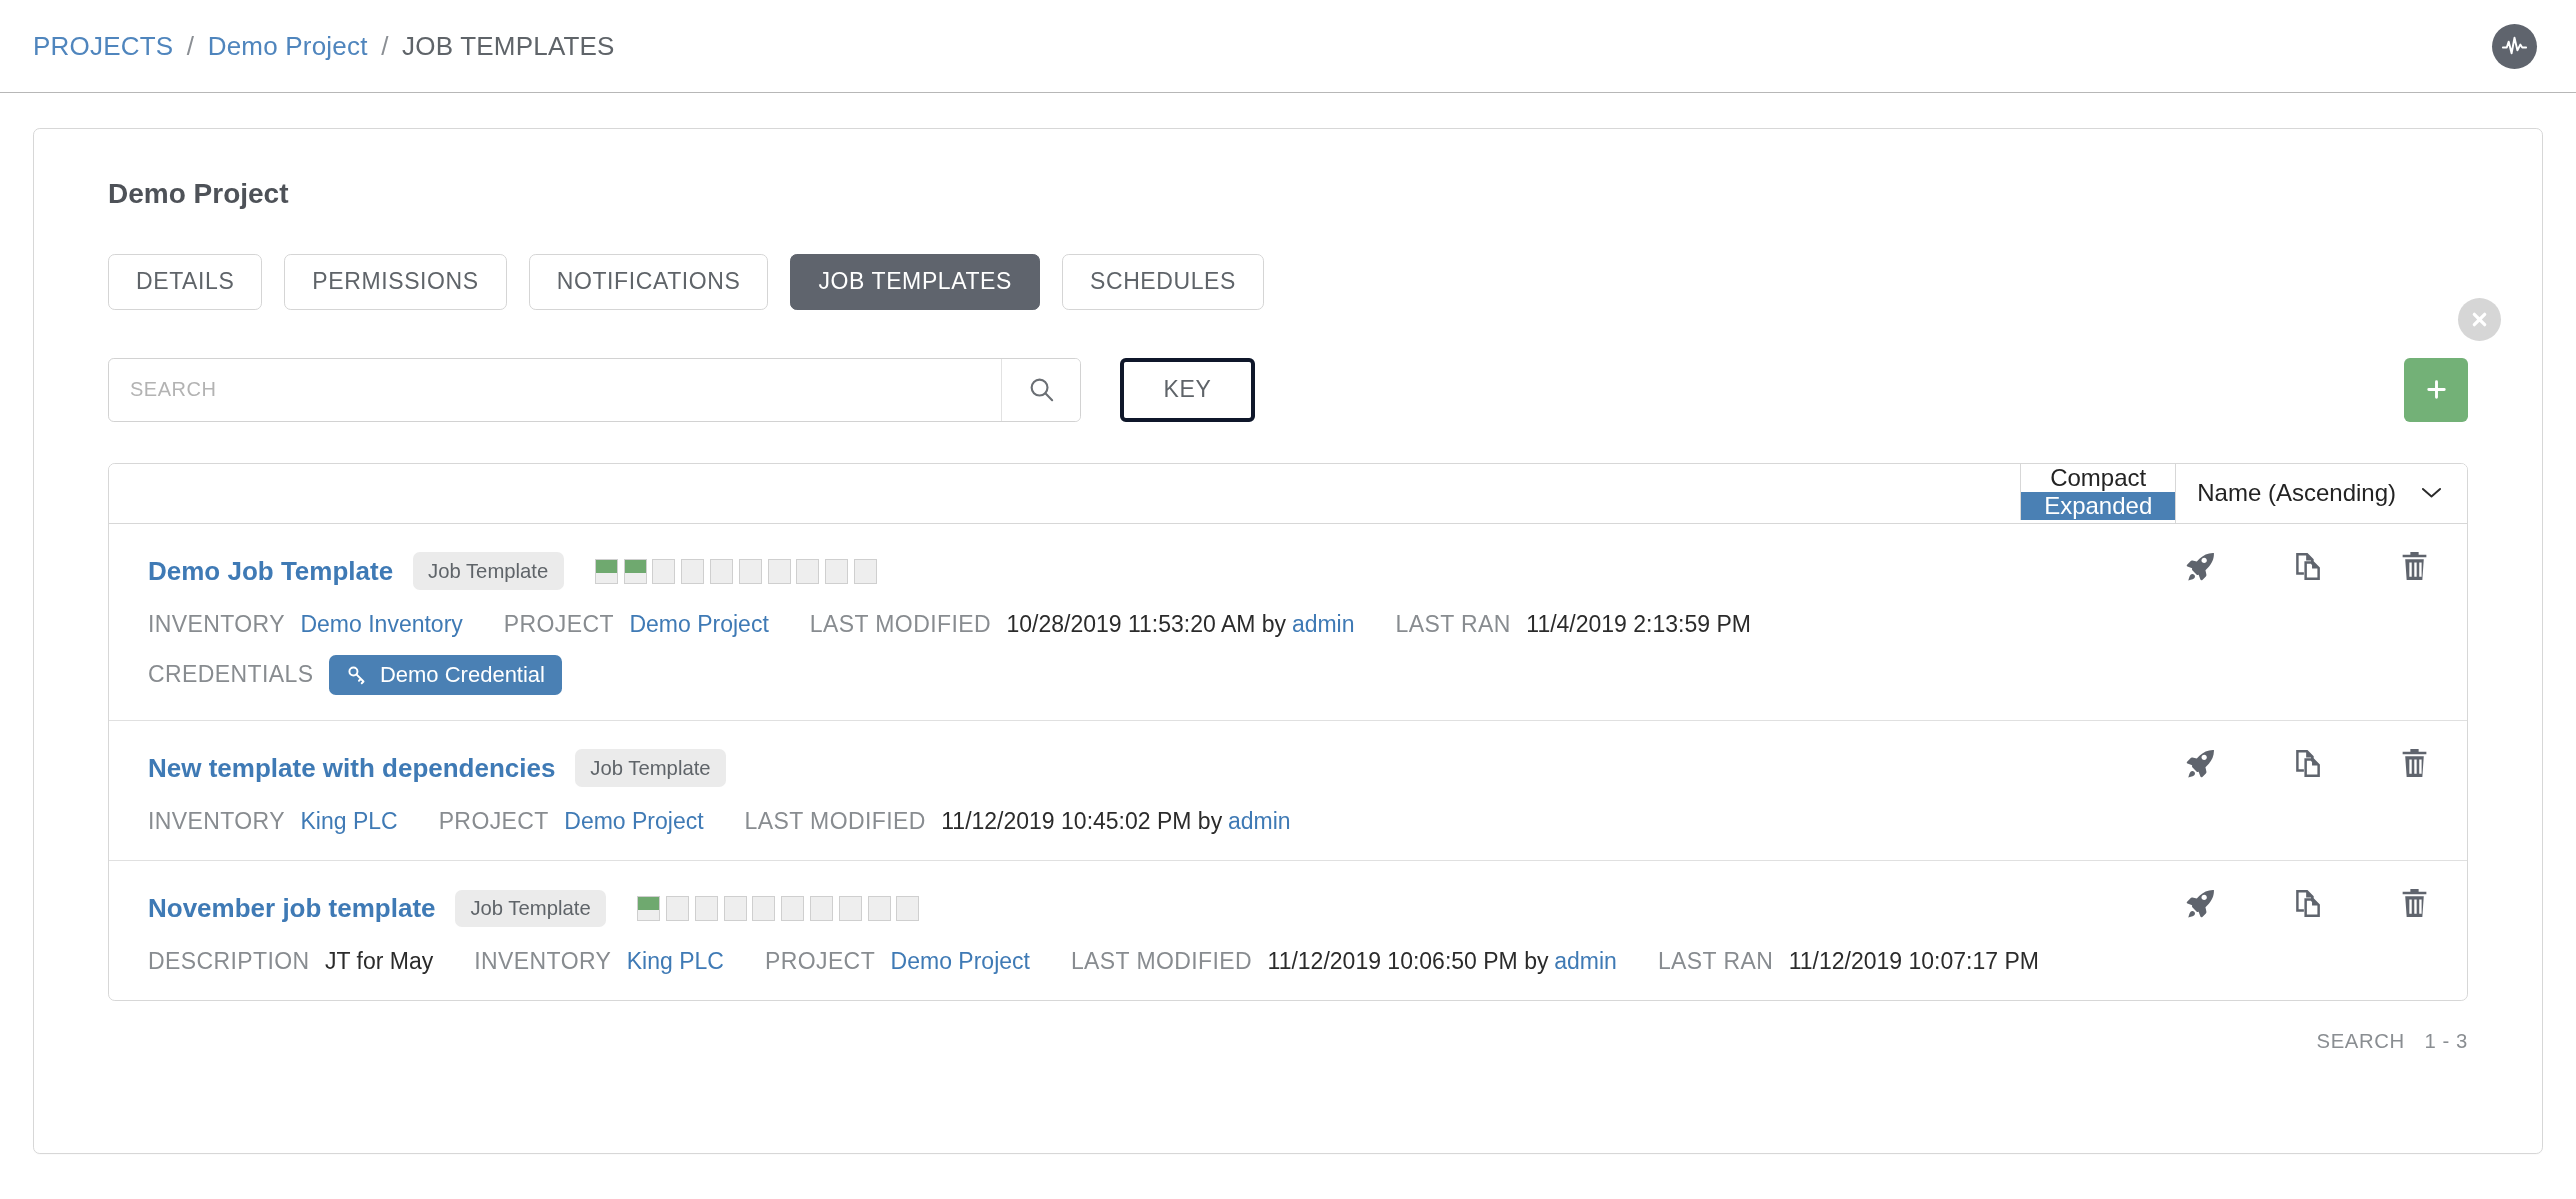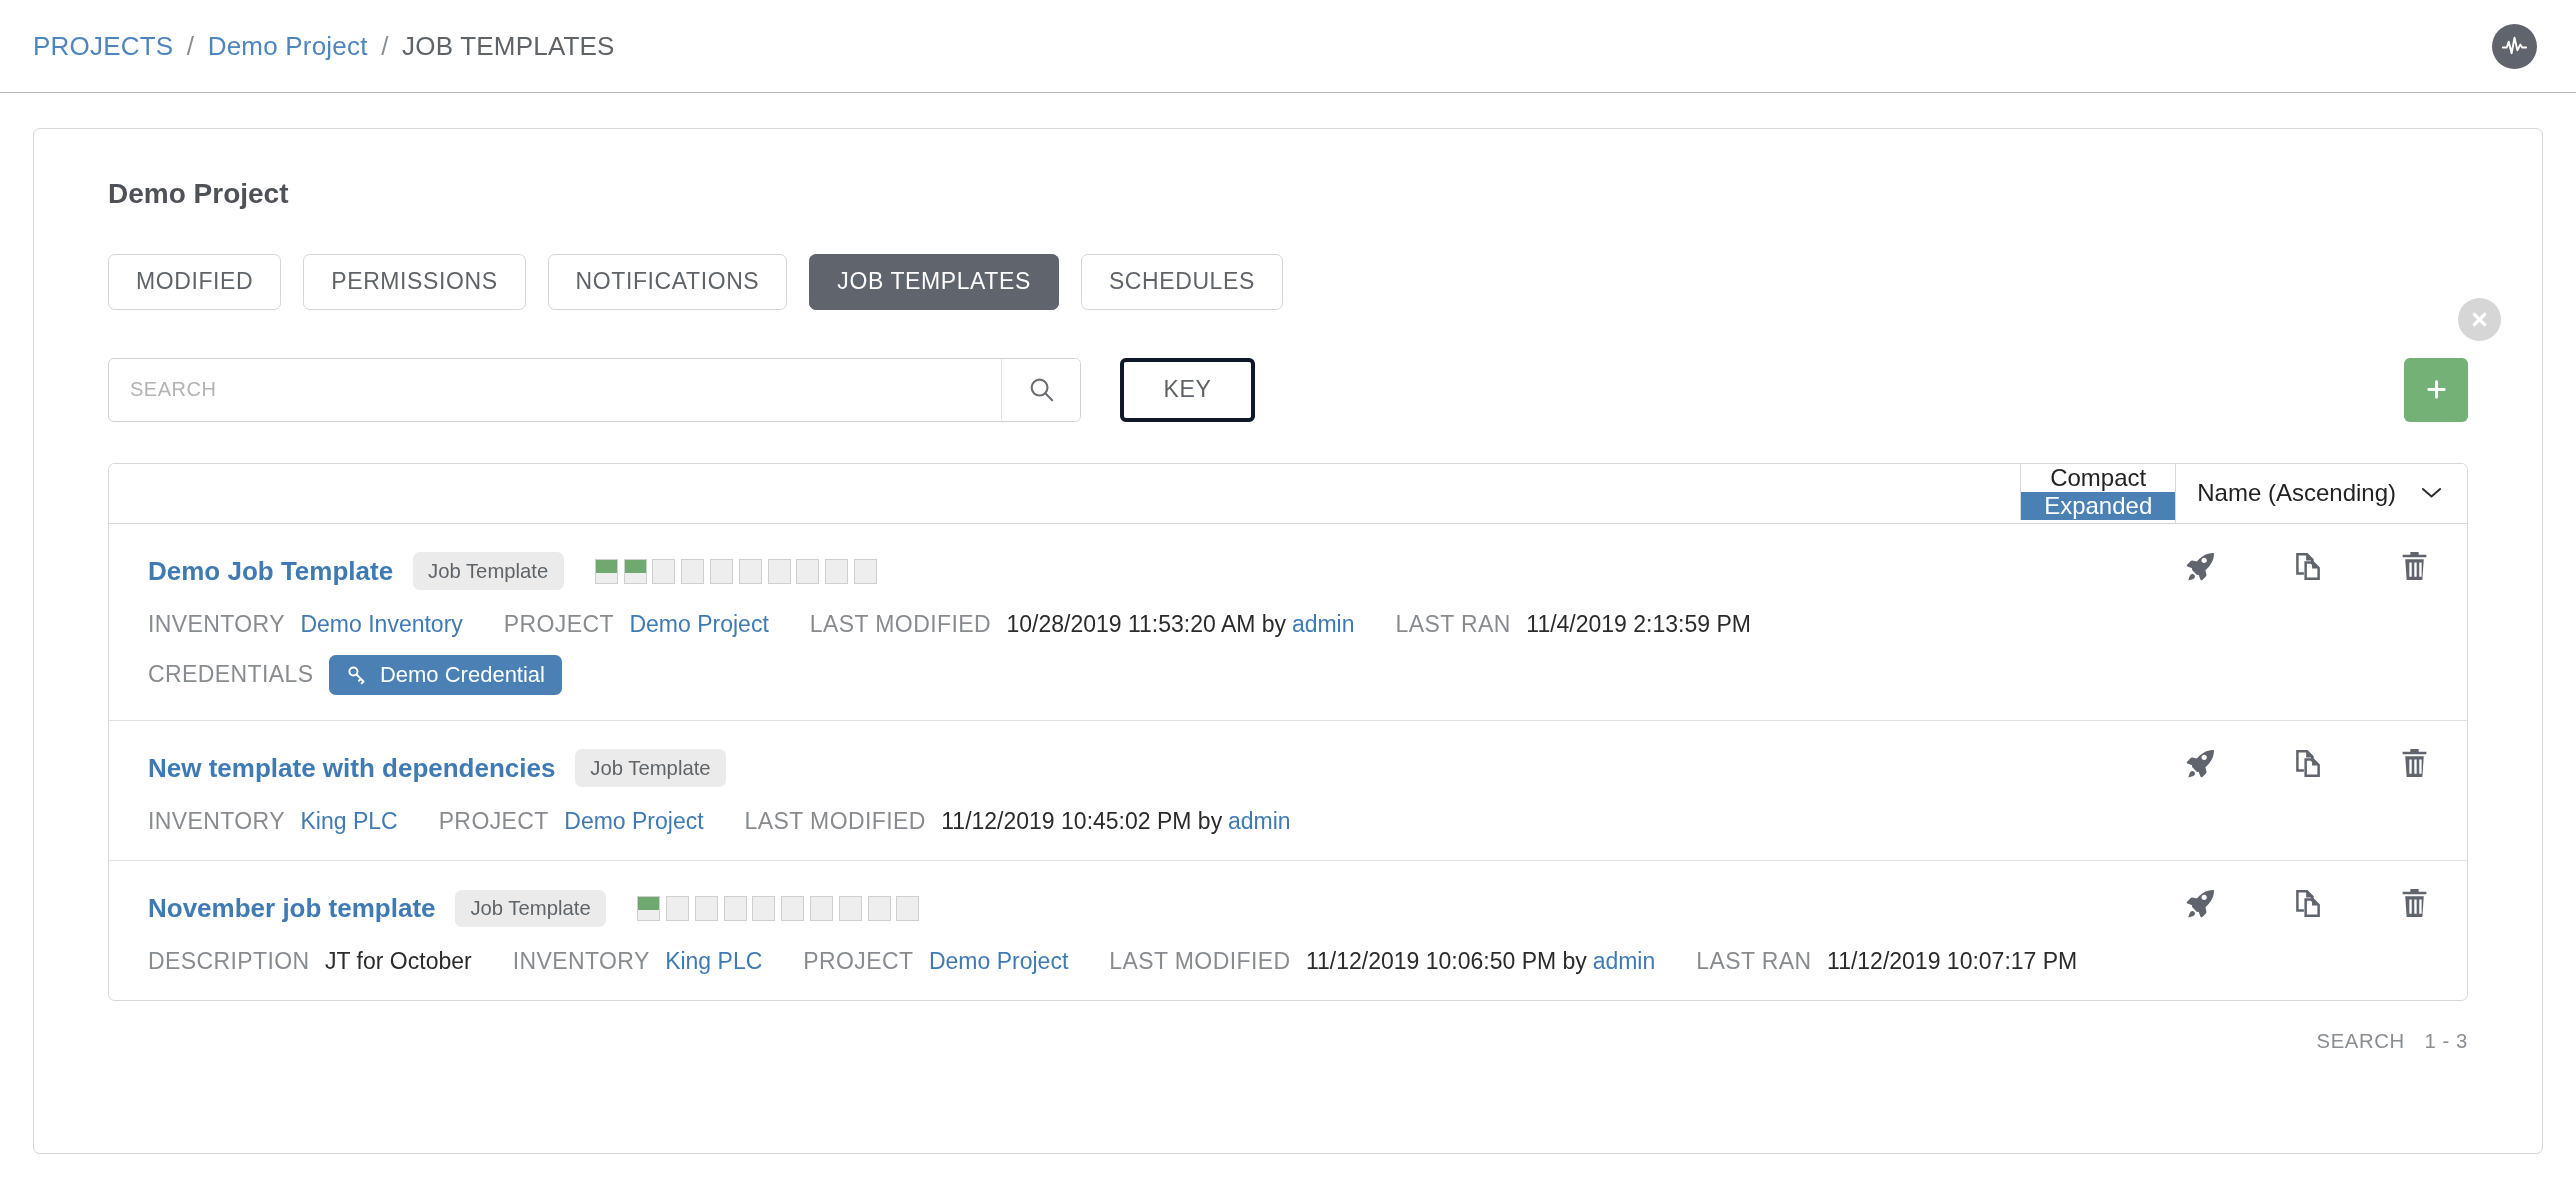--- a/index.html
+++ b/index.html
@@ -312,21 +312,21 @@
 
     <div class="card-title">Demo Project</div>
 
     <button class="close-btn">
       <svg width="23" height="23" viewBox="0 0 24 24" aria-hidden="true">
         <path d="M6.6 6.6 L17.4 17.4 M17.4 6.6 L6.6 17.4" stroke="#ffffff" stroke-width="3.4" stroke-linecap="round"></path>
       </svg>
     </button>
 
     <div class="tabs">
-      <button class="tab">MODIFIED</button>
+      <button class="tab">DETAILS</button>
       <button class="tab">PERMISSIONS</button>
       <button class="tab">NOTIFICATIONS</button>
       <button class="tab active">JOB TEMPLATES</button>
       <button class="tab">SCHEDULES</button>
     </div>
 
     <div class="toolbar">
       <div class="search-group">
         <input class="search-input" type="text" placeholder="SEARCH" style="">
         <button class="search-btn">
@@ -495,21 +495,21 @@
           <button class="act-btn">
             <svg width="33" height="33" viewBox="0 0 32 32" aria-hidden="true">
               <path d="M12 2h8v2.5h7.5V7H4.5V4.5H12z" fill="#5f646d"></path>
               <path d="M7 9h18l-1.4 20H8.4zm4 3v14h2.3V12zm4.8 0v14h2.3V12zm4.8 0v14h2.3V12z" fill="#5f646d"></path>
             </svg>
           </button>
         </div>
 
         <div class="meta-line">
           <span class="meta-label">DESCRIPTION</span>
-          <span class="meta-value">JT for October</span>
+          <span class="meta-value">JT for May</span>
           <span class="meta-label">INVENTORY</span>
           <span class="meta-value link">King PLC</span>
           <span class="meta-label">PROJECT</span>
           <span class="meta-value link">Demo Project</span>
           <span class="meta-label">LAST MODIFIED</span>
           <span class="meta-value" style="margin-right:5.8px">11/12/2019 10:06:50 PM by </span>
           <span class="inline-link" style="margin-right:41px">admin</span>
           <span class="meta-label">LAST RAN</span>
           <span class="meta-value">11/12/2019 10:07:17 PM</span>
         </div>

